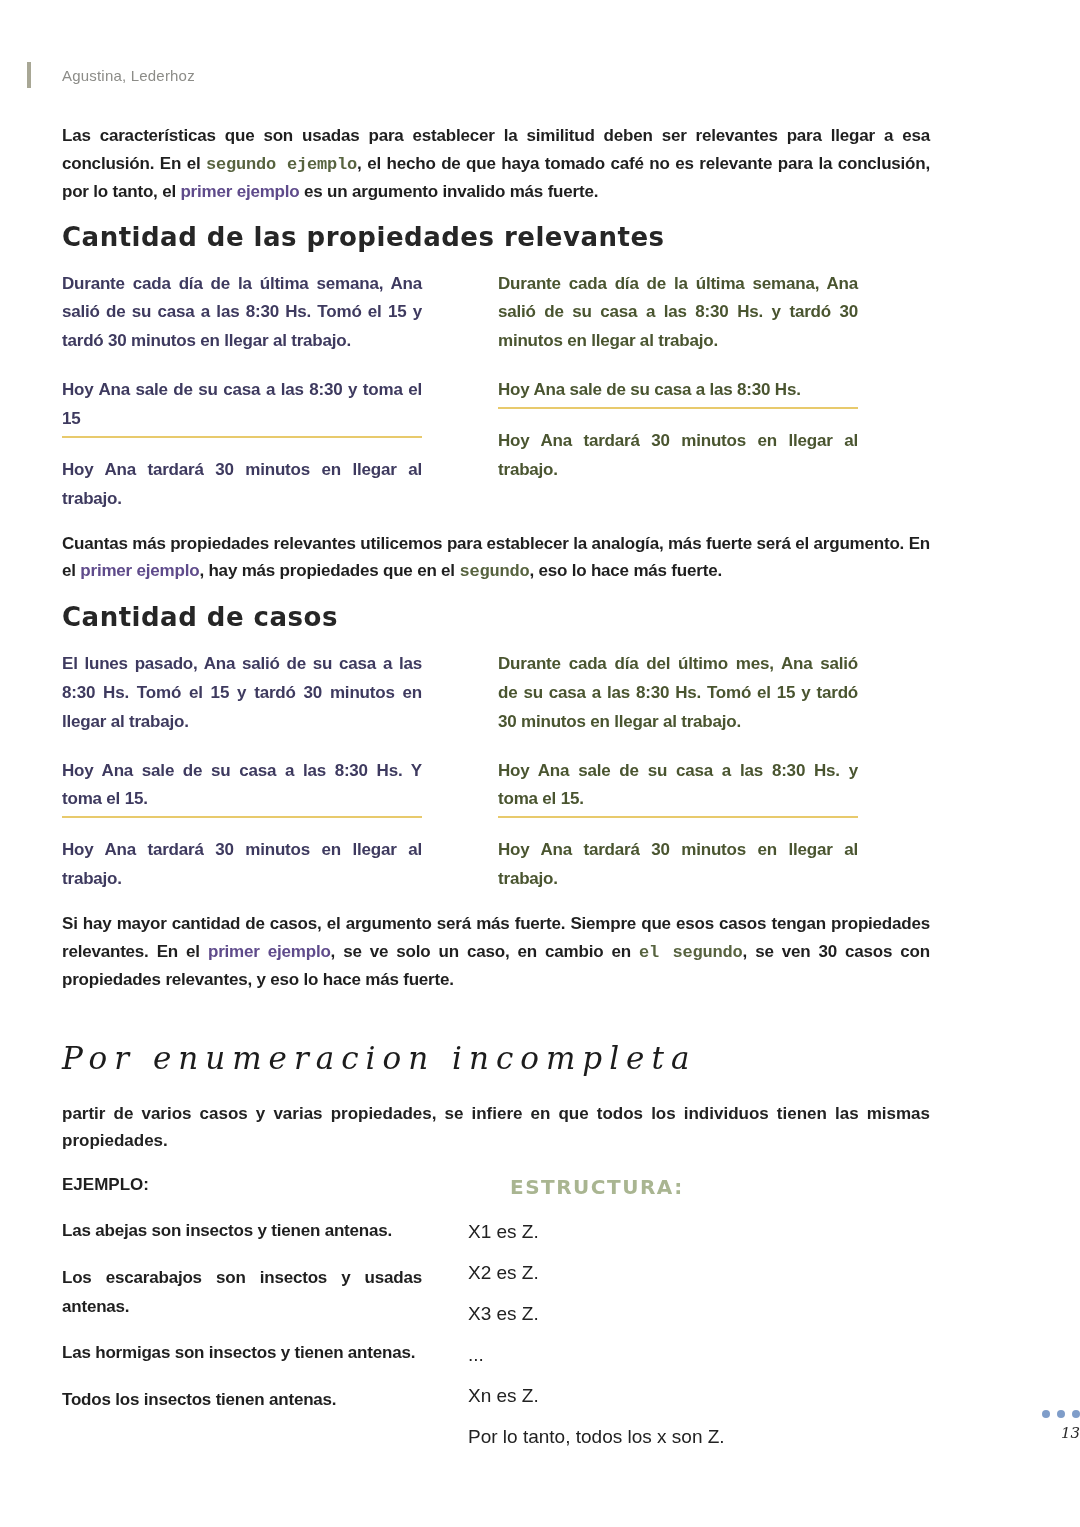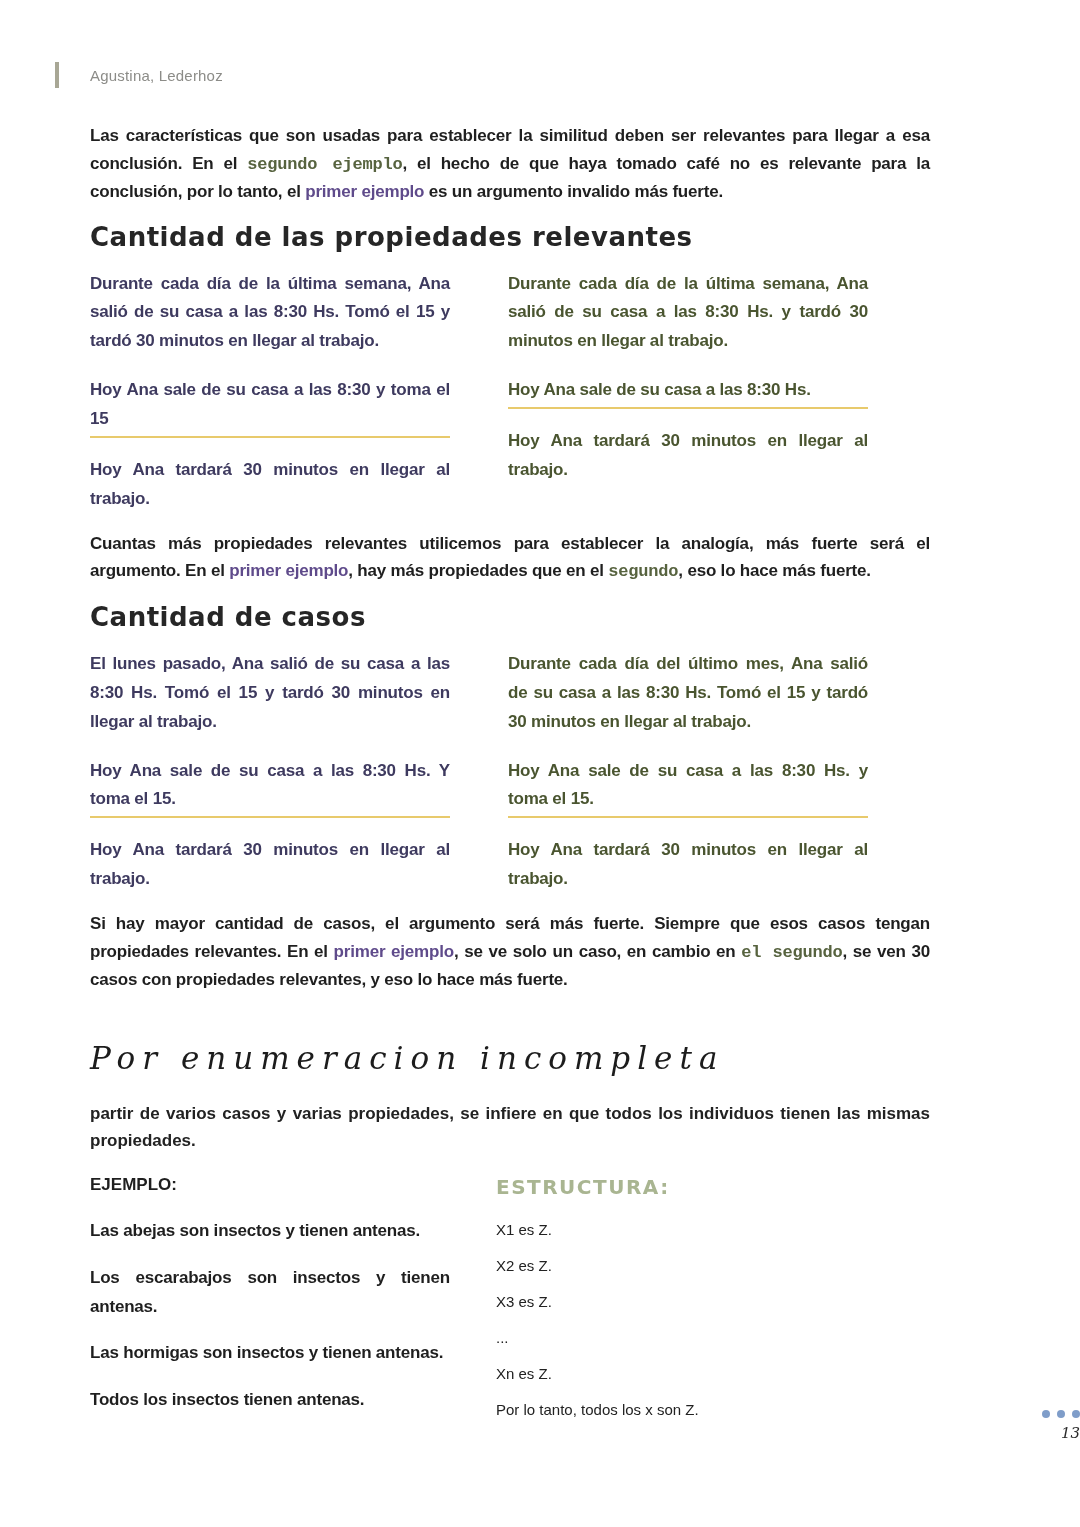--- a/index.html
+++ b/index.html
@@ -4,21 +4,21 @@
 <style>
   * { margin: 0; padding: 0; box-sizing: border-box; }
   html, body { background: #ffffff; }
   body {
     width: 1080px; height: 1527px;
     font-family: "Liberation Sans", sans-serif;
     color: #1f1f1f;
     position: relative;
     overflow: hidden;
   }
-  .page { padding: 62px 150px 0 90px; }
+  .page { padding: 62px 150px 0 62px; }
 
   
   .doc-header { display: flex; align-items: center; margin-left: -35px; margin-bottom: 34px; }
   .header-bar { width: 4px; height: 26px; background: #a8a795; margin-right: 31px; }
   .header-author { font-size: 15px; color: #8c8c88; letter-spacing: 0.2px; }
 
   
   .body-bold {
     font-size: 17px; font-weight: bold; line-height: 1.62;
     text-align: justify; letter-spacing: -0.2px; color: #1f1f1f;
@@ -31,21 +31,21 @@
   .seg-purple { color: #5f4b8b; margin-top: 44px; }
 
   
   .hand-heading {
     font-family: "DejaVu Sans", sans-serif;
     font-size: 26px; font-weight: bold; color: #262626;
     letter-spacing: 0.5px; margin: 16px 0 18px 0;
   }
 
   
-  .columns { display: flex; gap: 58px; align-items: flex-start; }
+  .columns { display: flex; gap: 76px; align-items: flex-start; }
   .col { width: 360px; }
   .col p { font-size: 17px; font-weight: bold; line-height: 1.7; text-align: justify; letter-spacing: -0.2px; }
   .col-purple p { color: #3e3a5f; }
   .col-green p { color: #4a5530; }
   .col .premise1 { margin-bottom: 20px; }
   .col .premise2 { margin-bottom: 2px; }
   .gold-line { border: none; border-top: 2px solid #e8ca6c; margin: 2px 0 0 0; }
   .col .conclusion { margin-top: 18px; }
 
   .summary { margin: 16px 0 14px 0; }
@@ -60,23 +60,23 @@
   }
 
   
   .ex-columns { display: flex; gap: 46px; align-items: flex-start; margin-top: 20px; }
   .ex-col { width: 360px; }
   .ex-label { font-size: 17px; font-weight: bold; color: #1f1f1f; margin-bottom: 22px; }
   .ex-col .ex-item { font-size: 17px; font-weight: bold; line-height: 1.7; text-align: justify; letter-spacing: -0.2px; margin-bottom: 18px; color: #1f1f1f; }
   .struct-label {
     font-family: "DejaVu Sans", sans-serif;
     font-size: 20px; font-weight: bold; color: #a9b591;
-    letter-spacing: 1.5px; margin-bottom: 22px;
+    letter-spacing: 1.5px; margin-bottom: 22px; margin-left: 42px;
   }
-  .struct-item { font-size: 15px; font-weight: normal; color: #222222; margin-bottom: 19px; }
+  .struct-item { font-size: 19px; font-weight: normal; color: #222222; margin-bottom: 19px; }
 
   
   .doc-footer { position: absolute; left: 0; bottom: 85px; width: 1080px; text-align: right; }
   .dots { display: inline-flex; gap: 7px; justify-content: center; }
   .dot { width: 8px; height: 8px; border-radius: 50%; background: #7f9dc9; }
   .page-number { font-family: "DejaVu Serif", serif; font-style: italic; font-size: 15px; color: #2a2a2a; margin-top: 2px; }
 </style>
 </head>
 <body>
 
@@ -134,21 +134,21 @@
   </p>
 
   <h2 class="script-heading">Por enumeracion incompleta</h2>
 
   <p class="body-regular">partir de varios casos y varias propiedades, se infiere en que todos los individuos tienen las mismas propiedades.</p>
 
   <div class="ex-columns">
     <div class="ex-col">
       <p class="ex-label">EJEMPLO:</p>
       <p class="ex-item">Las abejas son insectos y tienen antenas.</p>
-      <p class="ex-item">Los escarabajos son insectos y tienen antenas.</p>
+      <p class="ex-item">Los escarabajos son insectos y usadas antenas.</p>
       <p class="ex-item">Las hormigas son insectos y tienen antenas.</p>
       <p class="ex-item">Todos los insectos tienen antenas.</p>
     </div>
     <div class="ex-col">
       <p class="struct-label">ESTRUCTURA:</p>
       <p class="struct-item">X1 es Z.</p>
       <p class="struct-item">X2 es Z.</p>
       <p class="struct-item">X3 es Z.</p>
       <p class="struct-item">...</p>
       <p class="struct-item">Xn es Z.</p>

